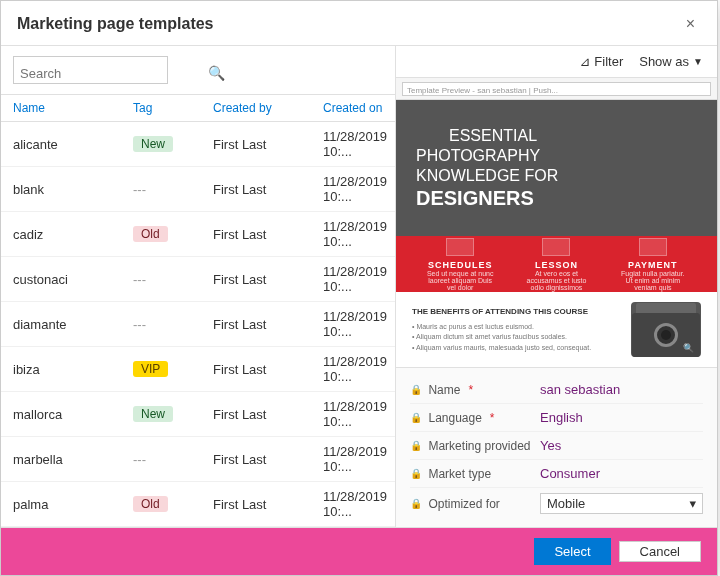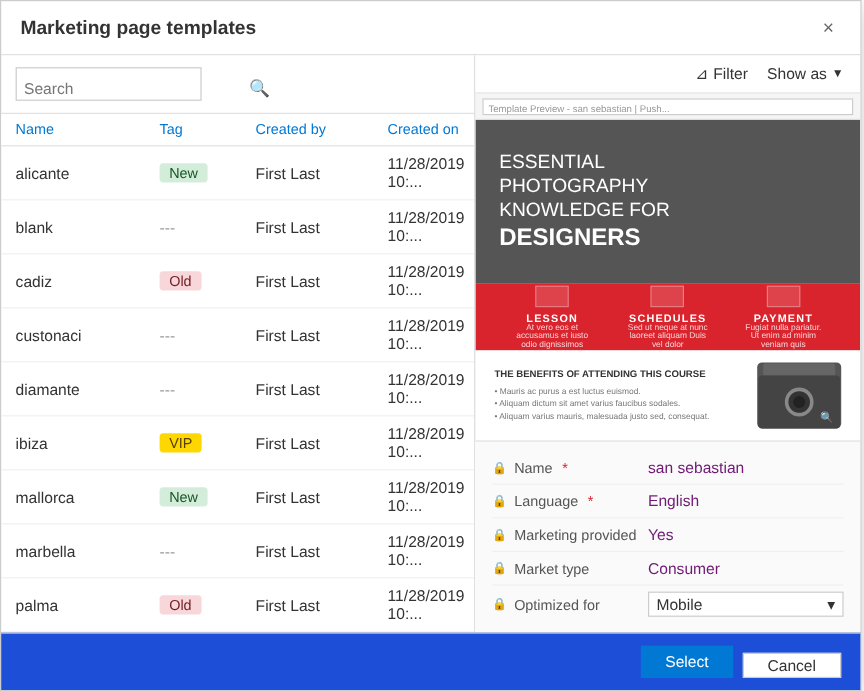--- a/index.html
+++ b/index.html
@@ -222,21 +222,21 @@
       align-items: center;
       justify-content: flex-start;
       padding: 20px;
       position: relative;
     }
 
     .hero-text {
       color: #fff;
     }
 
-    .hero-text .line1 { font-size: 16px; font-weight: 400; margin-bottom: 2px; }
+    .hero-text .line1 { font-size: 16px; font-weight: 400; margin-bottom: 2px; margin-left: 33px; }
     .hero-text .line2 { font-size: 16px; font-weight: 400; margin-bottom: 2px; }
     .hero-text .line3 { font-size: 16px; font-weight: 400; margin-bottom: 2px; }
     .hero-text .line4 { font-size: 20px; font-weight: 700; }
 
     .preview-red-section {
       background: #d9232d;
       height: 70px;
       display: flex;
       align-items: center;
       justify-content: space-around;
@@ -364,25 +364,25 @@
       padding: 2px 6px;
       font-size: 13px;
       cursor: pointer;
       background: #fff;
     }
 
     
     .dialog-footer {
       display: flex;
       justify-content: flex-end;
-      align-items: flex-end;
+      align-items: center;
       padding: 10px 16px;
       border-top: 1px solid #e0e0e0;
       gap: 8px;
-      background: #1d4ed8;
+      background: #ec4899;
     }
 
     .btn-select {
       background: #0078d4;
       color: #fff;
       border: none;
       padding: 6px 20px;
       font-size: 13px;
       cursor: pointer;
       min-width: 72px;
@@ -512,27 +512,27 @@
               <div class="hero-text">
                 <div class="line1">ESSENTIAL</div>
                 <div class="line2">PHOTOGRAPHY</div>
                 <div class="line3">KNOWLEDGE FOR</div>
                 <div class="line4">DESIGNERS</div>
               </div>
             </div>
             <div class="preview-red-section">
               <div class="red-item">
                 <div class="red-item-icon"></div>
-                <div class="red-item-label">LESSON</div>
-                <div class="red-item-text">At vero eos et accusamus et iusto odio dignissimos</div>
+                <div class="red-item-label">SCHEDULES</div>
+                <div class="red-item-text">Sed ut neque at nunc laoreet aliquam Duis vel dolor</div>
               </div>
               <div class="red-item">
                 <div class="red-item-icon"></div>
-                <div class="red-item-label">SCHEDULES</div>
-                <div class="red-item-text">Sed ut neque at nunc laoreet aliquam Duis vel dolor</div>
+                <div class="red-item-label">LESSON</div>
+                <div class="red-item-text">At vero eos et accusamus et iusto odio dignissimos</div>
               </div>
               <div class="red-item">
                 <div class="red-item-icon"></div>
                 <div class="red-item-label">PAYMENT</div>
                 <div class="red-item-text">Fugiat nulla pariatur. Ut enim ad minim veniam quis</div>
               </div>
             </div>
             <div class="preview-white-section">
               <div class="preview-text-block">
                 <div class="heading">THE BENEFITS OF ATTENDING THIS COURSE</div>

